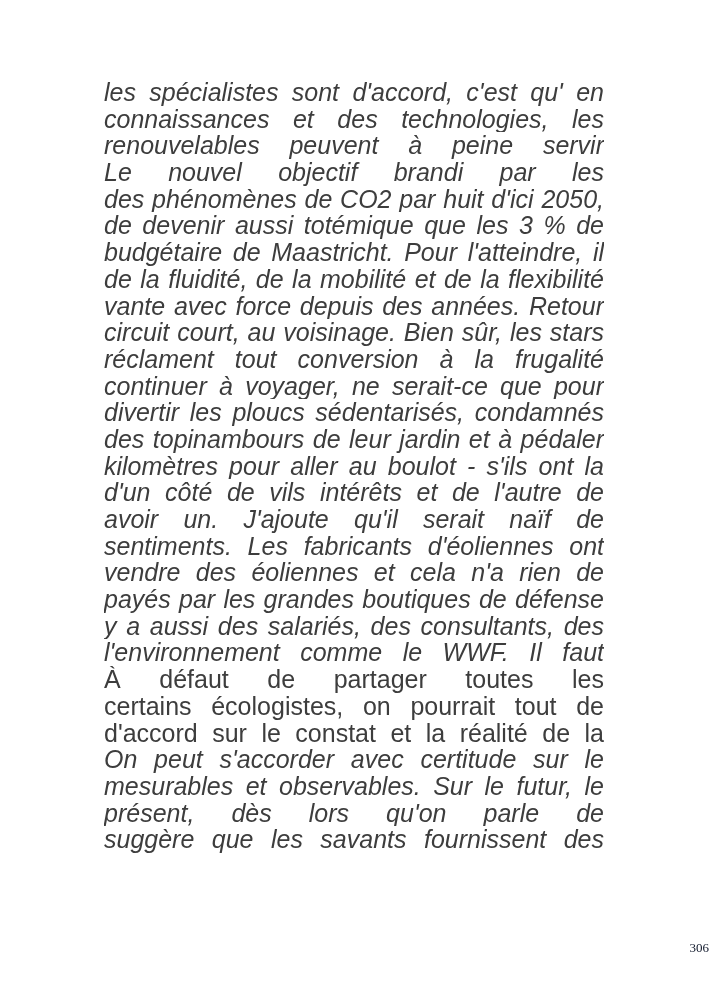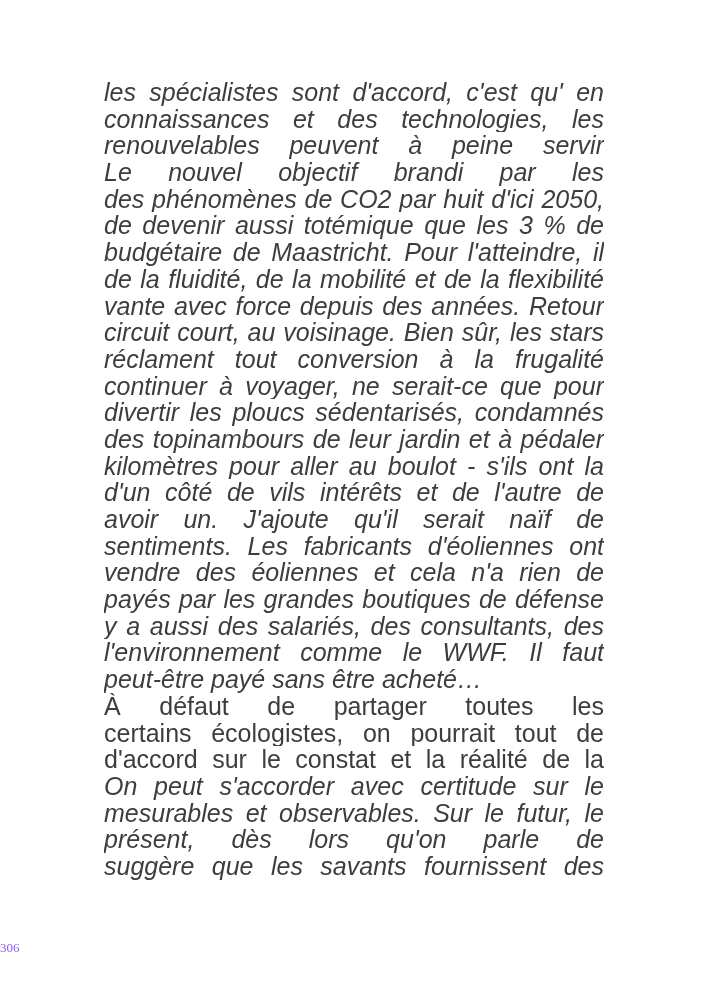--- a/index.html
+++ b/index.html
@@ -36,24 +36,24 @@
   
   .line { white-space: normal; }
   .line.lastline {
     text-align-last: left;
   }
   .page-number {
     position: absolute;
     left: 0;
     top: 940px;
     width: 709px;
-    text-align: left;
+    text-align: right;
     font-family: "Liberation Serif", serif;
     font-size: 13px;
-    color: #8b5cf6;
+    color: #0f172a;
   }
 </style>
 </head>
 <body>
 
 <div class="page">
   <div class="text-block" id="text-block">
       <div class="paragraph italic">
         <div class="line">les spécialistes sont d'accord, c'est qu' en l'état des</div>
         <div class="line">connaissances et des technologies, les éoliennes</div>
@@ -72,21 +72,20 @@
         <div class="line">divertir les ploucs sédentarisés, condamnés à manger</div>
         <div class="line">des topinambours de leur jardin et à pédaler 25</div>
         <div class="line">kilomètres pour aller au boulot - s'ils ont la chance d'en</div>
         <div class="line">d'un côté de vils intérêts et de l'autre de nobles</div>
         <div class="line">avoir un. J'ajoute qu'il serait naïf de prétendre qu'il y a</div>
         <div class="line">sentiments. Les fabricants d'éoliennes ont intérêt à</div>
         <div class="line">vendre des éoliennes et cela n'a rien de condamnable. Il</div>
         <div class="line">payés par les grandes boutiques de défense de</div>
         <div class="line">y a aussi des salariés, des consultants, des prestataires</div>
         <div class="line">l'environnement comme le WWF. Il faut croire qu'on</div>
-        <div class="line lastline">peut-être payé sans être acheté…</div>
       </div>
       <div class="paragraph">
         <div class="line">À défaut de partager toutes les préconisations de</div>
         <div class="line">certains écologistes, on pourrait tout de même se mettre</div>
         <div class="line lastline">d'accord sur le constat et la réalité de la menace ?</div>
       </div>
       <div class="paragraph italic">
         <div class="line">On peut s'accorder avec certitude sur le passé et sur le</div>
         <div class="line">mesurables et observables. Sur le futur, le bon sens</div>
         <div class="line">présent, dès lors qu'on parle de phénomènes</div>

